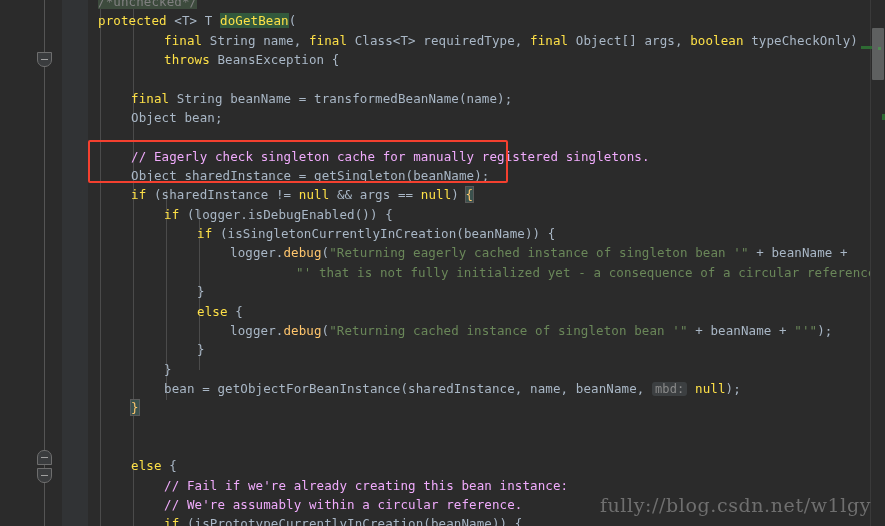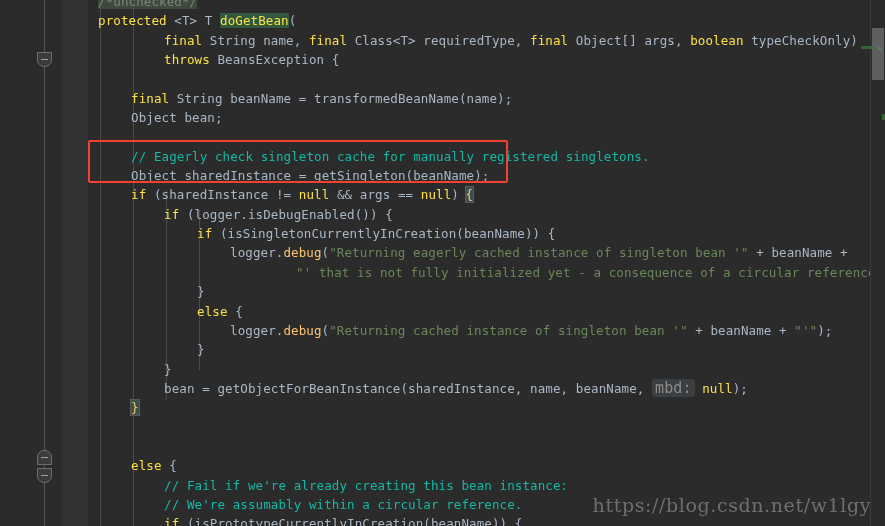--- a/index.html
+++ b/index.html
@@ -86,21 +86,21 @@
     position: relative;
     height: 19.35px;
     padding-left: 10px;
     white-space: pre;
   }
 
   
   .kw  { color: #fde047; }
   .txt { color: #a9b7c6; }
   .str { color: #6a8759; }
-  .cmt { color: #14b8a6; }
+  .cmt { color: #f0abfc; }
   .mth { color: #ffc66d; }
 
   .hl-ident {
     background: #32593d;
     color: #fde047;
   }
   .hl-brace {
     background: #3b514d;
     outline: 1px solid #5a5a5a;
     color: #ffc66d;
@@ -115,21 +115,21 @@
     height: 15px;
     background: #bbbbbb;
     vertical-align: -3px;
     margin: 0 -1px;
   }
   .param-hint {
     background: #3c3f41;
     color: #8a8a8a;
     border-radius: 3px;
     padding: 0 3px;
-    font-size: 15px;
+    font-size: 12px;
   }
 
   
   .red-box {
     position: absolute;
     border: 2px solid #f4402f;
     border-radius: 2px;
     pointer-events: none;
     box-sizing: border-box;
   }
@@ -211,15 +211,15 @@
 
   <div class="red-box" id="red-box" style="left:88px; top:140px; width:420px; height:43px;"></div>
 
   <div class="scroll-track">
     <div class="scroll-thumb" id="scroll-thumb" style="top: 28px; height: 52px;"></div>
     <div class="marker-stripe" id="marker-stripe" style="top: 46px;"></div>
     <div class="marker-dot" style="top:47px"></div>
     <div class="marker-edge" style="top:114px"></div>
   </div>
 
-  <div class="watermark">https://blog.csdn.net/w1lgy</div>
+  <div class="watermark">fully://blog.csdn.net/w1lgy</div>
 
 </div>
 
 </body></html>

